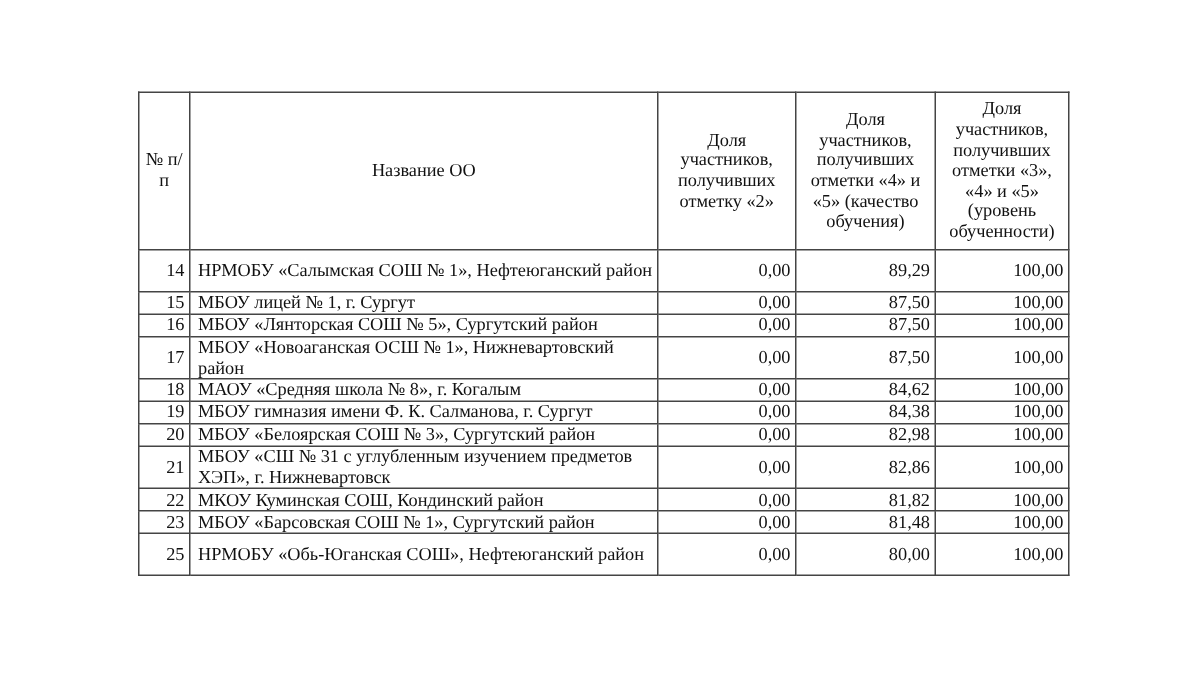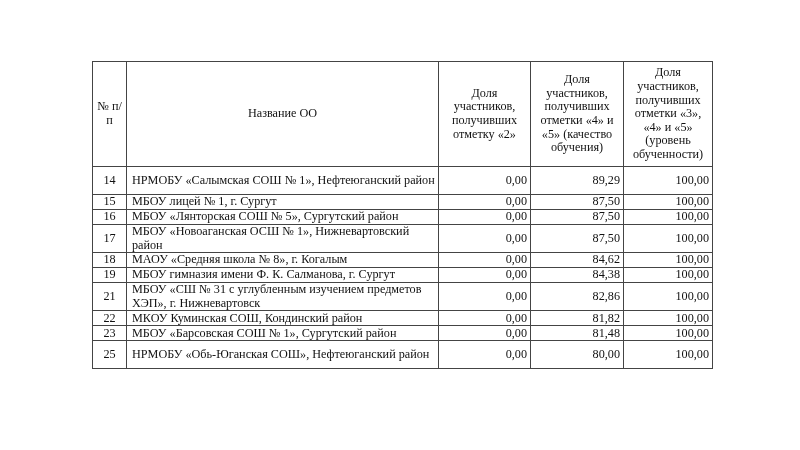--- a/index.html
+++ b/index.html
@@ -12,21 +12,21 @@
     table-layout: fixed;
   }
   .tbl td, .tbl th {
     border: 1px solid #444;
     padding: 0 3px;
     line-height: 13.6px;
     font-weight: normal;
     vertical-align: middle;
   }
   .tbl th { text-align: center; height: 104px; }
-  .tbl td.num { text-align: center; margin-left: 37px; }
+  .tbl td.num { text-align: right; margin-left: 37px; }
   .tbl td.name { text-align: left; padding-left: 5px; font-family: Liberation Serif, serif; }
   .tbl td.val { text-align: right; }
   .tbl tr.r2 td { height: 27px; }
   .tbl tr.r1 td { height: 14px; }
   .tbl .c1 { width: 27px; }
   .tbl .c2 { width: 305px; }
   .tbl .c3 { width: 85px; }
   .tbl .c4 { width: 86px; }
   .tbl .c5 { width: 82px; }
 </style>
@@ -86,20 +86,27 @@
       <td class="val">84,62</td>
       <td class="val">100,00</td>
     </tr>
     <tr class="r1">
       <td class="num">19</td>
       <td class="name">МБОУ гимназия имени Ф. К. Салманова, г. Сургут</td>
       <td class="val">0,00</td>
       <td class="val">84,38</td>
       <td class="val">100,00</td>
     </tr>
+    <tr class="r1">
+      <td class="num">20</td>
+      <td class="name">МБОУ «Белоярская СОШ № 3», Сургутский район</td>
+      <td class="val">0,00</td>
+      <td class="val">82,98</td>
+      <td class="val">100,00</td>
+    </tr>
     <tr class="r2">
       <td class="num">21</td>
       <td class="name">МБОУ «СШ № 31 с углубленным изучением предметов ХЭП», г. Нижневартовск</td>
       <td class="val">0,00</td>
       <td class="val">82,86</td>
       <td class="val">100,00</td>
     </tr>
     <tr class="r1">
       <td class="num">22</td>
       <td class="name">МКОУ Куминская СОШ, Кондинский район</td>

